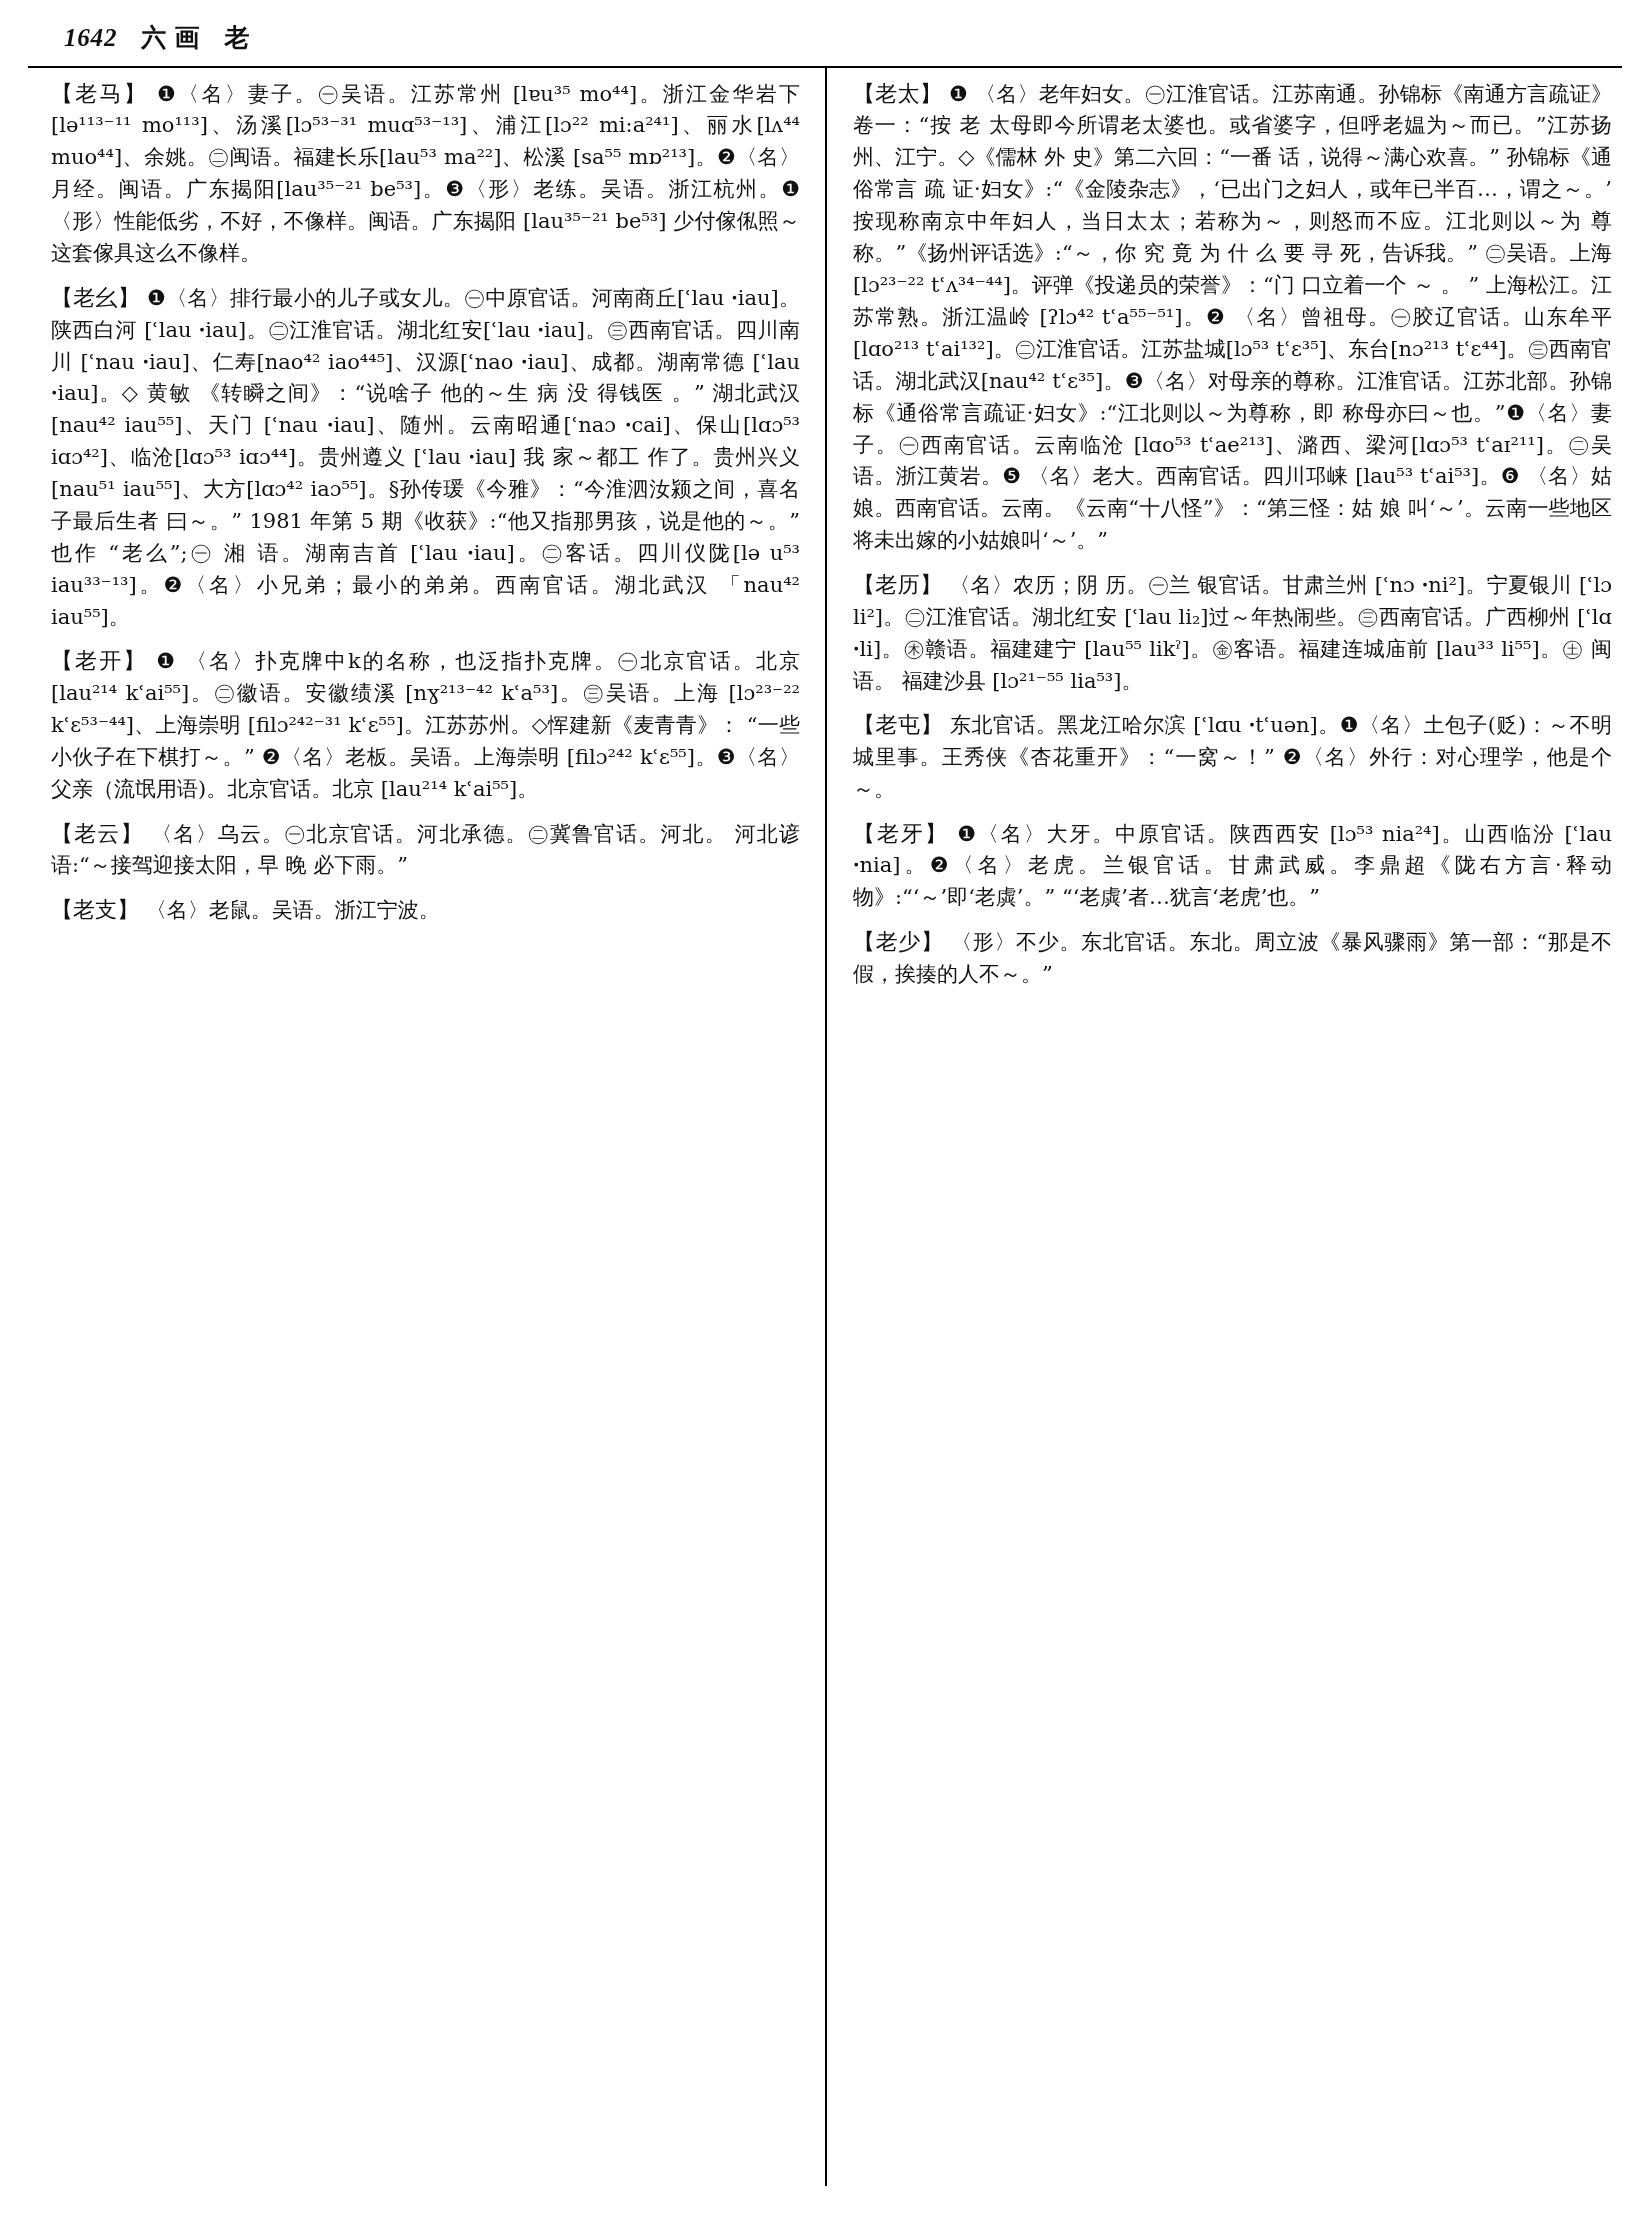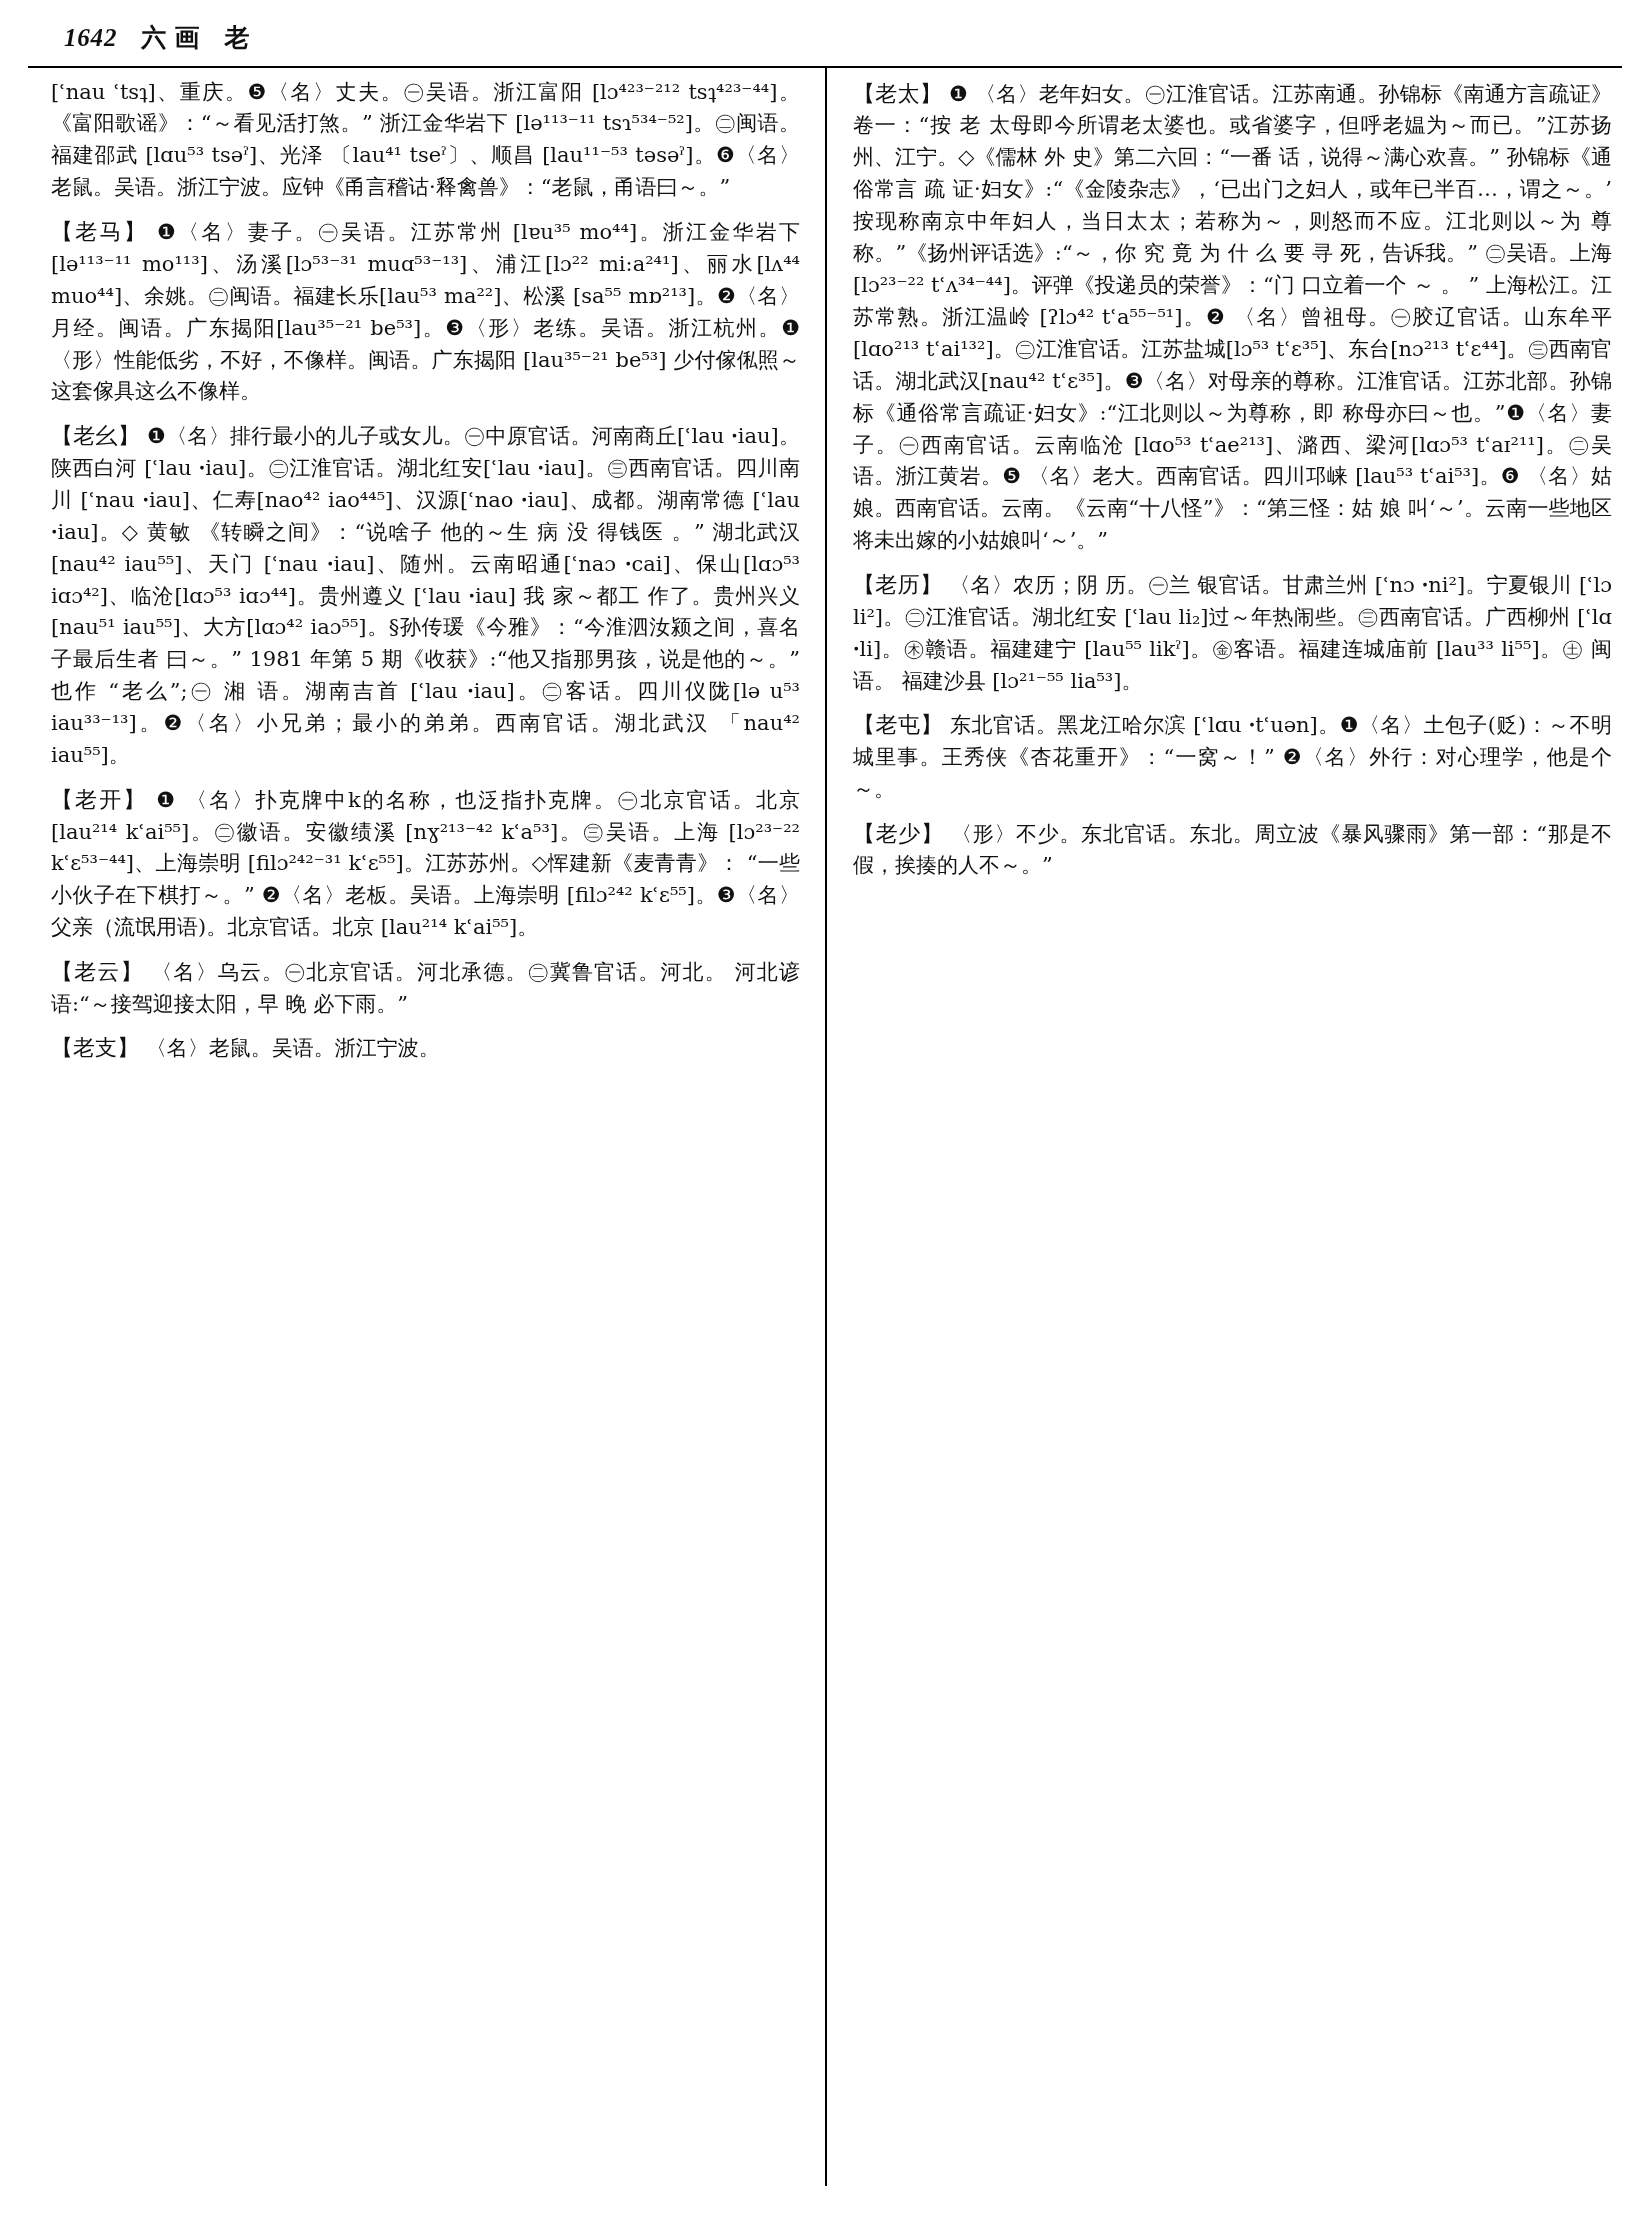--- a/index.html
+++ b/index.html
@@ -78,23 +78,20 @@
   <div class="header">
     <span class="page-num">1642</span>
     <span class="radical-label">六画  老</span>
   </div>
 
   <div class="columns">
     <div class="divider"></div>
 
     <div class="col left">
 
-      <div class="entry">
-        <span>[ʿnau ʿtsʇ]、重庆。❺〈名〉丈夫。㊀吴语。浙江富阳 [lɔ⁴²³⁻²¹² tsʇ⁴²³⁻⁴⁴]。《富阳歌谣》：“～看见活打煞。” 浙江金华岩下 [lə¹¹³⁻¹¹ tsɿ⁵³⁴⁻⁵²]。㊁闽语。福建邵武 [lɑu⁵³ tsəˀ]、光泽 〔lau⁴¹ tseˀ〕、顺昌 [lau¹¹⁻⁵³ təsəˀ]。❻〈名〉老鼠。吴语。浙江宁波。应钟《甬言稽诂·释禽兽》：“老鼠，甬语曰～。”</span>
-      </div>
 
       <div class="entry">
         <span class="headword">【老马】</span>
         <span>❶〈名〉妻子。㊀吴语。江苏常州 [lɐu³⁵ mo⁴⁴]。浙江金华岩下[lə¹¹³⁻¹¹ mo¹¹³]、汤溪[lɔ⁵³⁻³¹ muɑ⁵³⁻¹³]、浦江[lɔ²² mi:a²⁴¹]、丽水[lʌ⁴⁴ muo⁴⁴]、余姚。㊁闽语。福建长乐[lau⁵³ ma²²]、松溪 [sa⁵⁵ mɒ²¹³]。❷〈名〉月经。闽语。广东揭阳[lau³⁵⁻²¹ be⁵³]。❸〈形〉老练。吴语。浙江杭州。❶〈形〉性能低劣，不好，不像样。闽语。广东揭阳 [lau³⁵⁻²¹ be⁵³] 少付傢俬照～这套傢具这么不像样。</span>
       </div>
 
 
       <div class="entry">
         <span class="headword">【老幺】</span>
         <span>❶〈名〉排行最小的儿子或女儿。㊀中原官话。河南商丘[ʿlau ꞏiau]。陕西白河 [ʿlau ꞏiau]。㊁江淮官话。湖北红安[ʿlau ꞏiau]。㊂西南官话。四川南川 [ʿnau ꞏiau]、仁寿[nao⁴² iao⁴⁴⁵]、汉源[ʿnao ꞏiau]、成都。湖南常德 [ʿlau ꞏiau]。◇ 黄敏 《转瞬之间》：“说啥子 他的～生 病 没 得钱医 。” 湖北武汉[nau⁴² iau⁵⁵]、天门 [ʿnau ꞏiau]、随州。云南昭通[ʿnaɔ ꞏcai]、保山[lɑɔ⁵³ iɑɔ⁴²]、临沧[lɑɔ⁵³ iɑɔ⁴⁴]。贵州遵义 [ʿlau ꞏiau] 我 家～都工 作了。贵州兴义[nau⁵¹ iau⁵⁵]、大方[lɑɔ⁴² iaɔ⁵⁵]。§孙传瑗《今雅》：“今淮泗汝颍之间，喜名子最后生者 曰～。” 1981 年第 5 期《收获》:“他又指那男孩，说是他的～。” 也作 “老么”;㊀ 湘 语。湖南吉首 [ʿlau ꞏiau]。㊁客话。四川仪陇[lə u⁵³ iau³³⁻¹³]。❷〈名〉小兄弟；最小的弟弟。西南官话。湖北武汉 「nau⁴² iau⁵⁵]。</span>
@@ -128,20 +125,24 @@
         <span class="headword">【老历】</span>
         <span>〈名〉农历；阴 历。㊀兰 银官话。甘肃兰州 [ʿnɔ ꞏni²]。宁夏银川 [ʿlɔ li²]。㊁江淮官话。湖北红安 [ʿlau li₂]过～年热闹些。㊂西南官话。广西柳州 [ʿlɑ ꞏli]。㊍赣语。福建建宁 [lau⁵⁵ likˀ]。㊎客语。福建连城庙前 [lau³³ li⁵⁵]。㊏ 闽 语。 福建沙县 [lɔ²¹⁻⁵⁵ lia⁵³]。</span>
       </div>
 
 
       <div class="entry">
         <span class="headword">【老屯】</span>
         <span>东北官话。黑龙江哈尔滨 [ʿlɑu ꞏtʿuən]。❶〈名〉土包子(贬)：～不明城里事。王秀侠《杏花重开》：“一窝～！” ❷〈名〉外行：对心理学，他是个～。</span>
       </div>
 
+      <div class="entry">
+        <span class="headword">【老牙】</span>
+        <span>❶〈名〉大牙。中原官话。陕西西安 [lɔ⁵³ nia²⁴]。山西临汾 [ʿlau ꞏnia]。❷〈名〉老虎。兰银官话。甘肃武威。李鼎超《陇右方言·释动物》:“‘～’即‘老虡’。” “‘老虡’者…犹言‘老虎’也。”</span>
+      </div>
 
       <div class="entry">
         <span class="headword">【老少】</span>
         <span>〈形〉不少。东北官话。东北。周立波《暴风骤雨》第一部：“那是不假，挨揍的人不～。”</span>
       </div>
 
 
 
     </div>
   </div>

